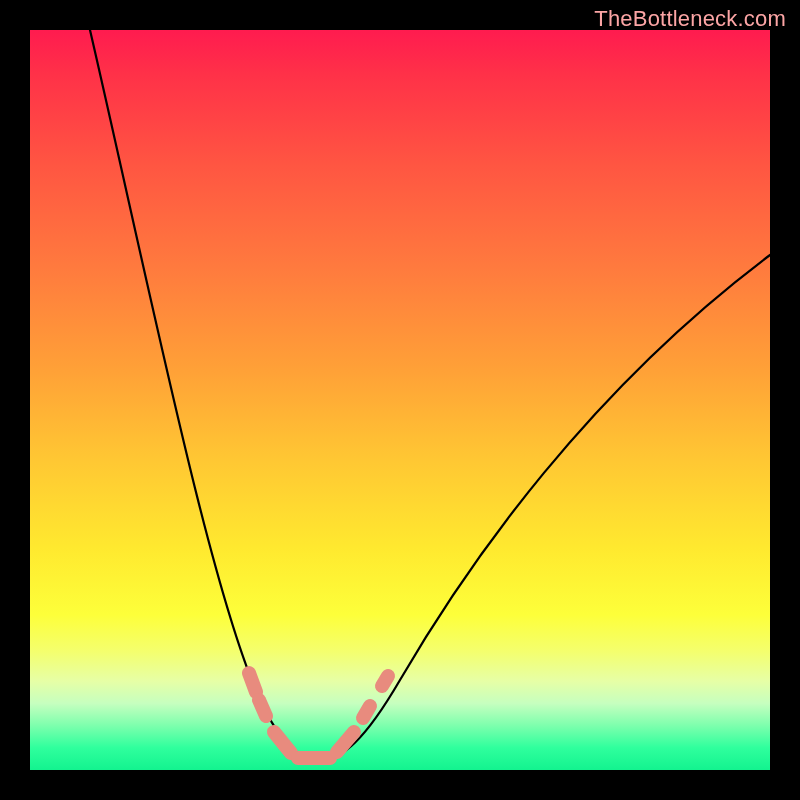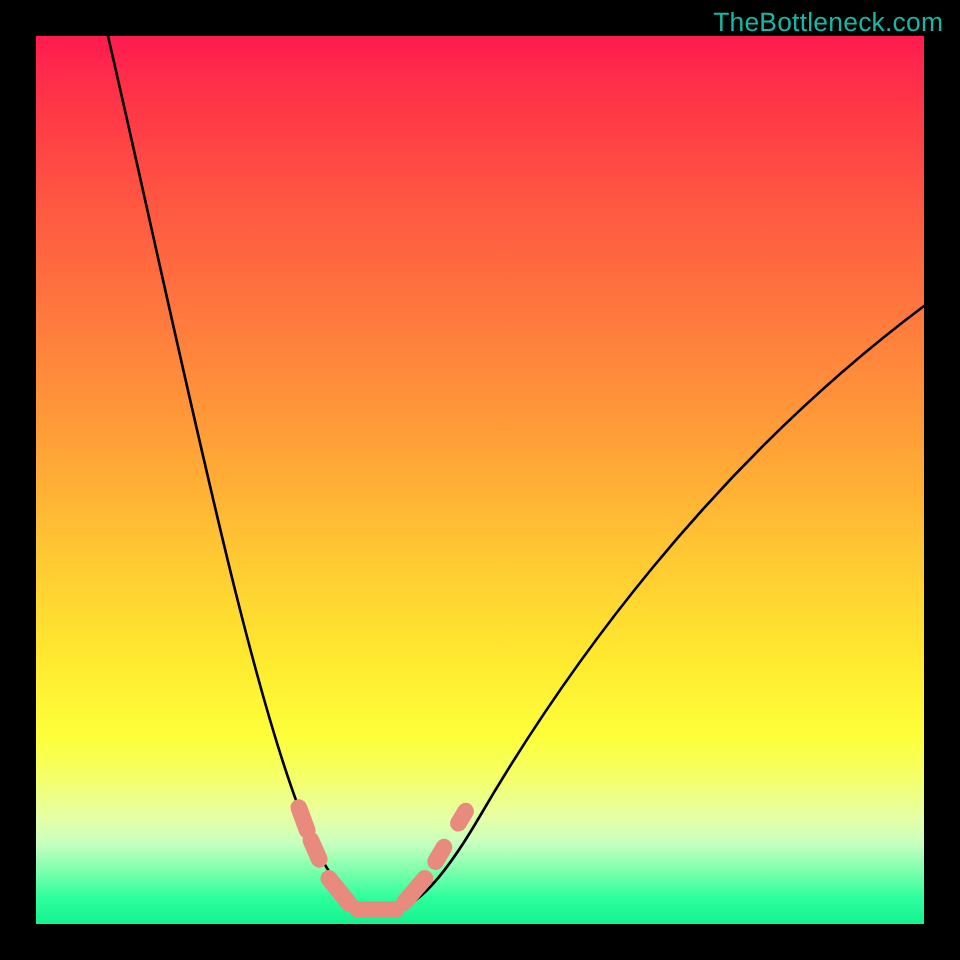--- a/index.html
+++ b/index.html
@@ -38,21 +38,21 @@
       #c6ffbf 91%,
       #7dffad 94%,
       #2fff9d 97%,
       #13f38f 100%
     );
   }
   .watermark {
     position: absolute;
     top: 6px;
     right: 14px;
-    color: #14b8a6;
+    color: #fca5a5;
     font-size: 22px;
     letter-spacing: 0.2px;
     font-weight: 500;
   }
   svg.curve {
     position: absolute;
     left: 0;
     top: 0;
     width: 740px;
     height: 740px;

